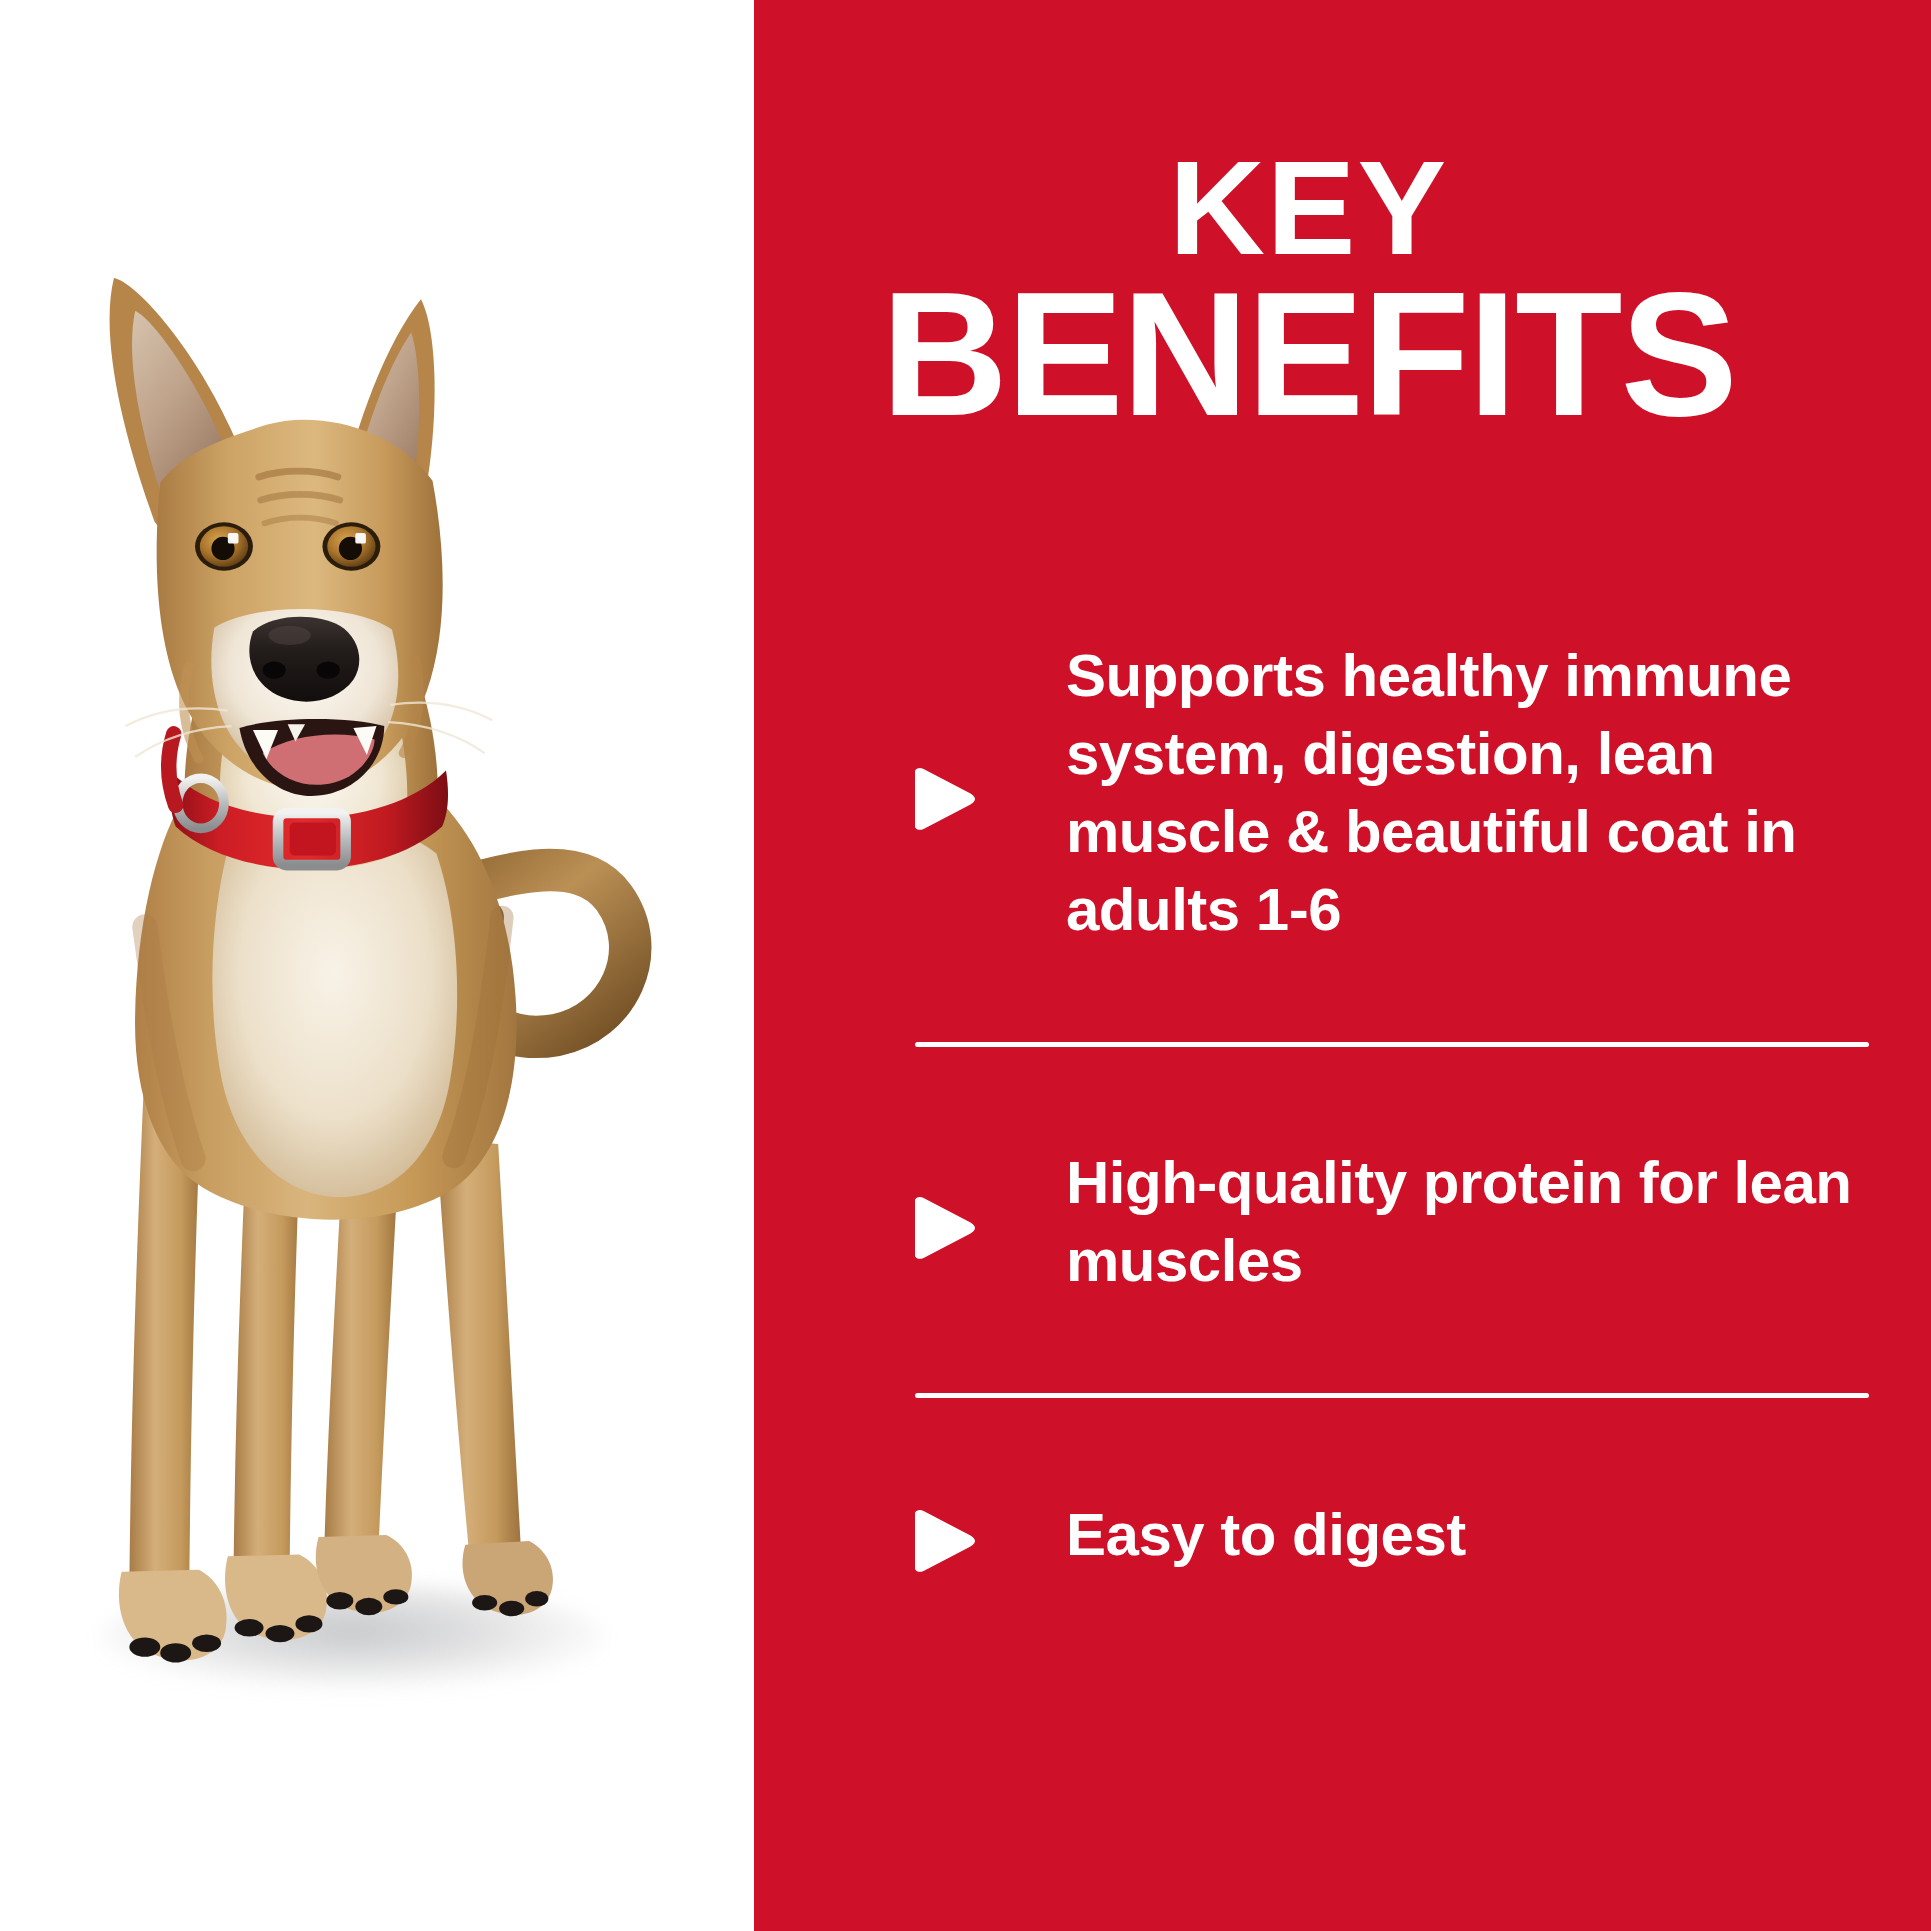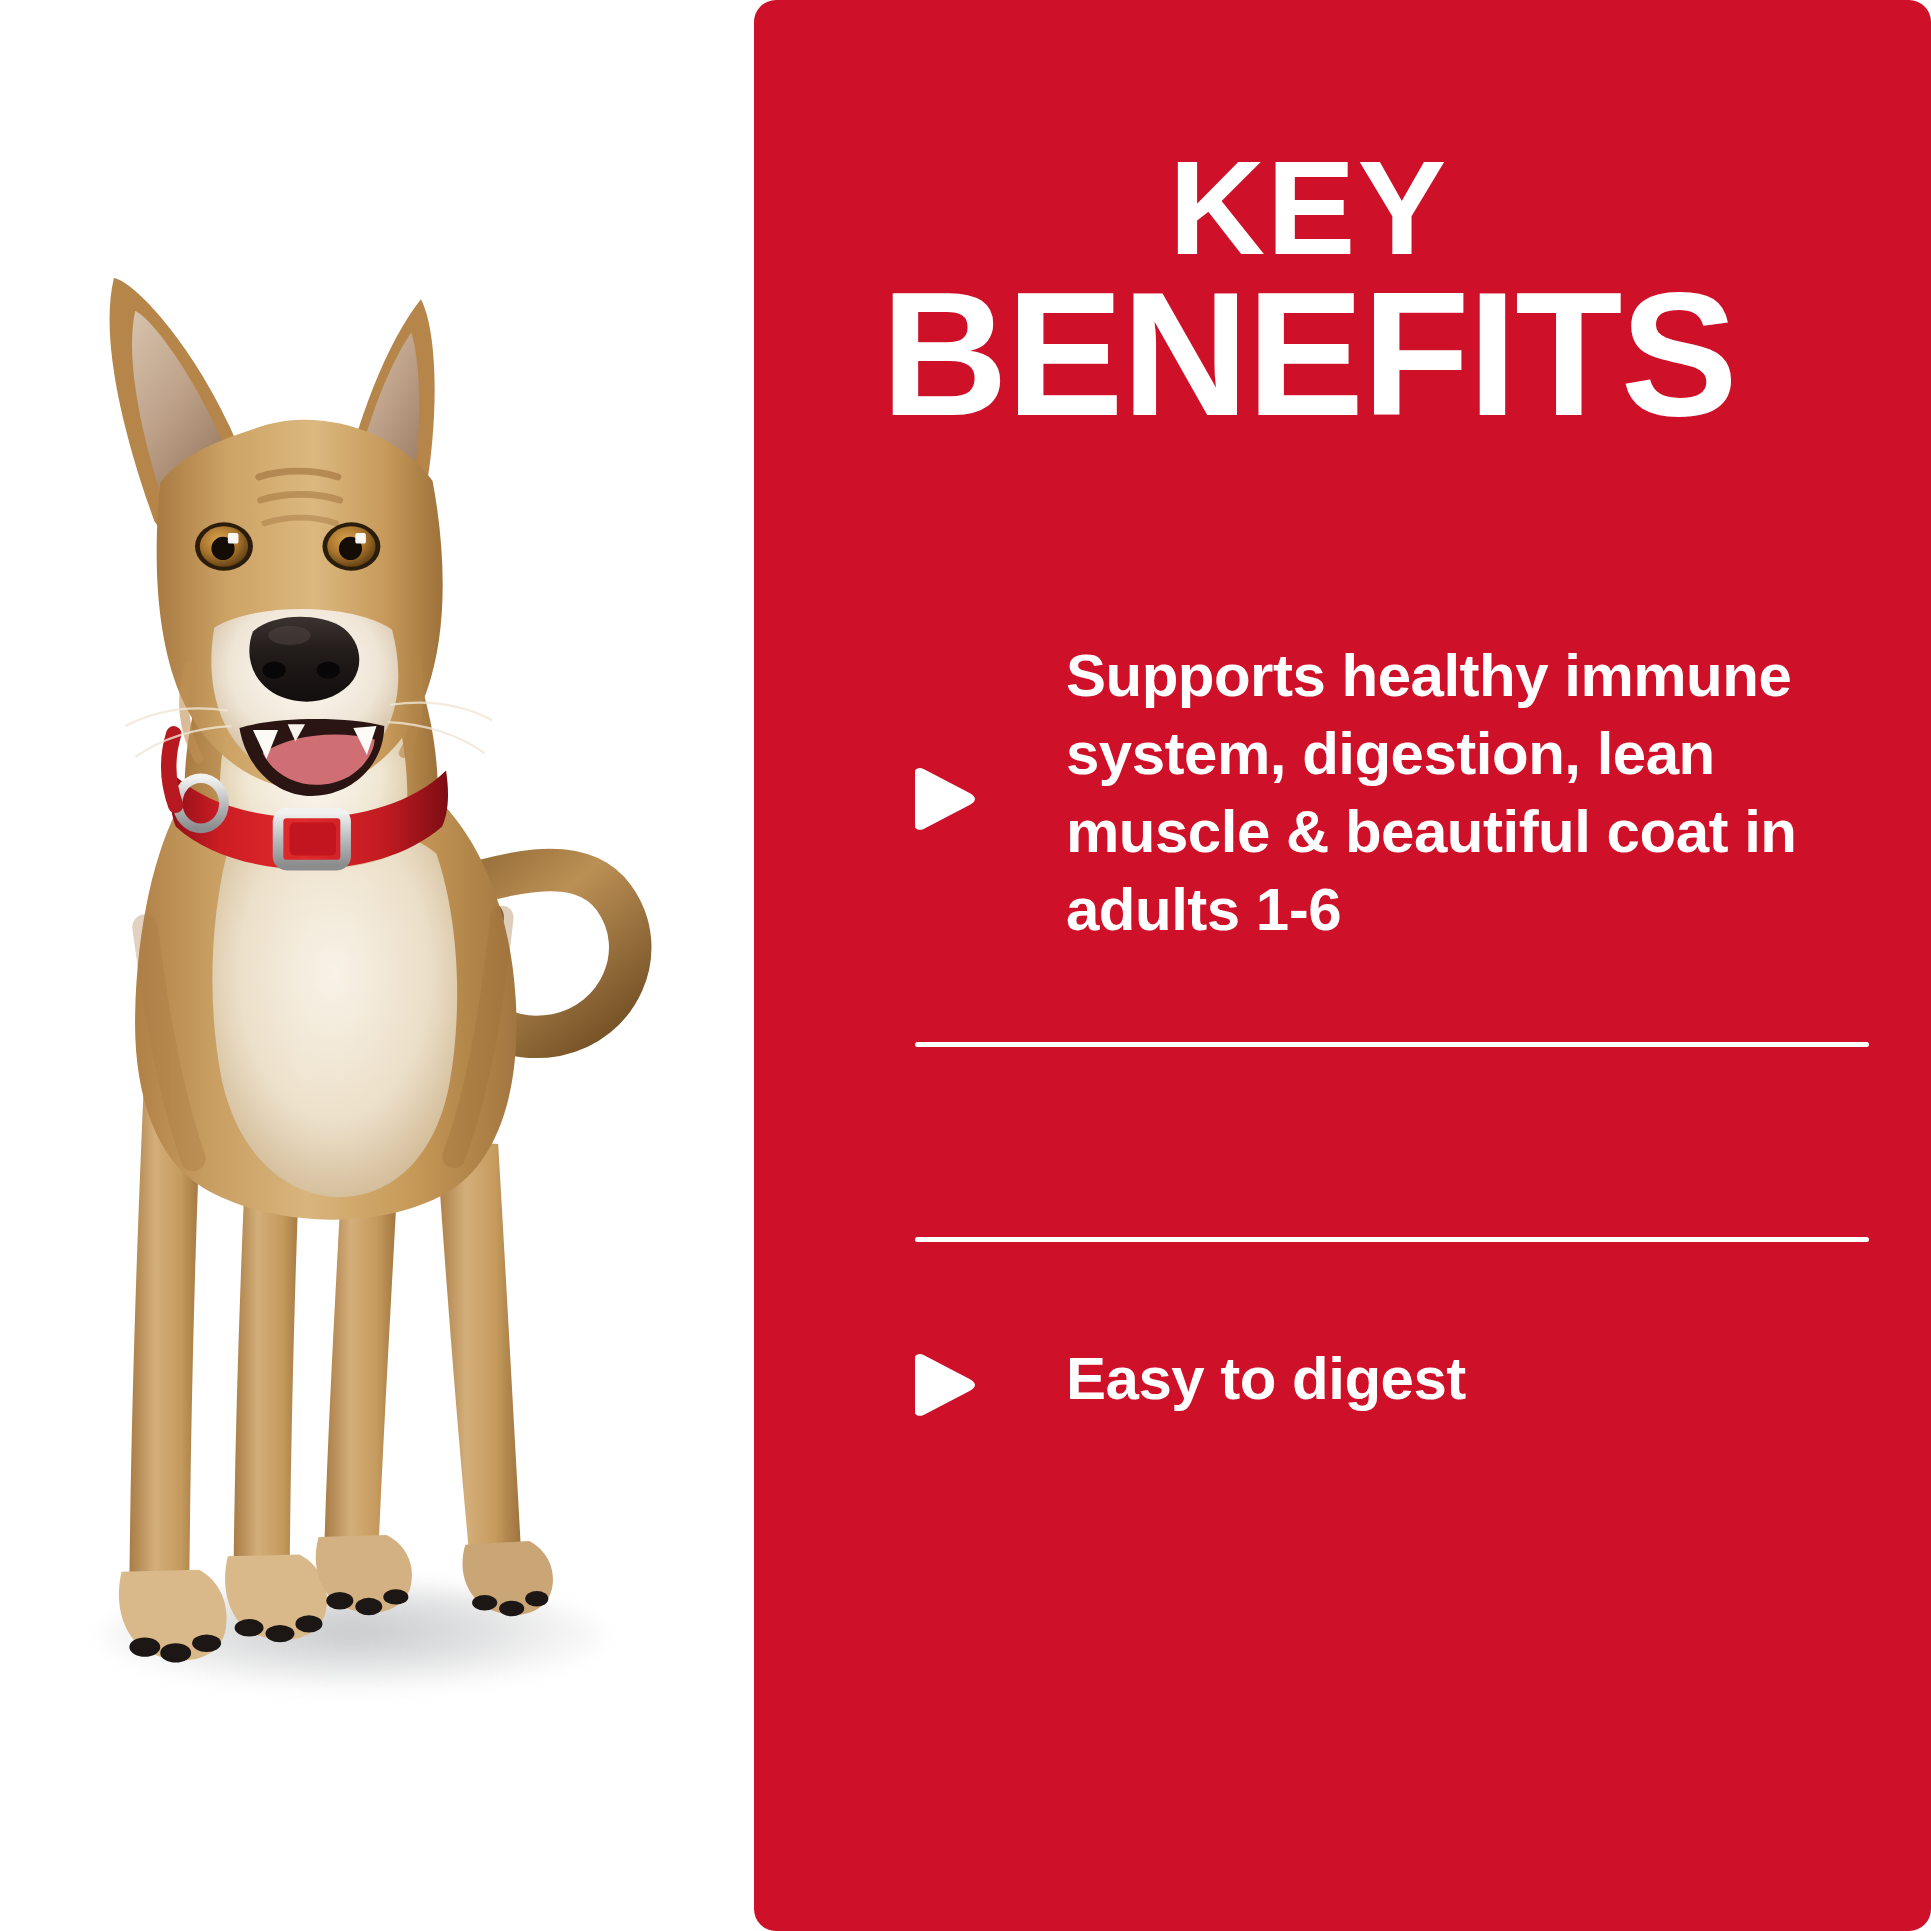--- a/index.html
+++ b/index.html
@@ -63,21 +63,20 @@
   }
   .dog svg { display:block; width:754px; height:1931px; }
 
   
   .benefits-panel {
     position: relative;
     flex: 1 1 auto;
     height: 1931px;
     background: #ce1029;
     color: #ffffff;
-    border-radius: 22px;
   }
 
   .benefits-title {
     position: absolute;
     left: 0;
     right: 68px;
     top: 145px;
     text-align: center;
     color: #ffffff;
     font-family: "Liberation Sans", sans-serif;
@@ -428,20 +427,28 @@
             <path d="M8 8 L56 33 C60 35.5 60 36.5 56 39 L8 64 C4 66 2 64.5 2 61 L2 11 C2 7.5 4 6 8 8 Z" fill="#ffffff" stroke="#ffffff" stroke-width="6" stroke-linejoin="round"></path>
           </svg>
         </div>
         <div class="benefit-text">Supports healthy immune system, digestion, lean muscle &amp; beautiful coat in adults 1-6</div>
       </div>
 
       <div class="gap-a"></div>
       <div class="benefit-divider"></div>
       <div class="gap-b"></div>
 
+      <div class="benefit-row">
+        <div class="bullet-marker">
+          <svg viewBox="0 0 62 72" xmlns="http://www.w3.org/2000/svg">
+            <path d="M8 8 L56 33 C60 35.5 60 36.5 56 39 L8 64 C4 66 2 64.5 2 61 L2 11 C2 7.5 4 6 8 8 Z" fill="#ffffff" stroke="#ffffff" stroke-width="6" stroke-linejoin="round"></path>
+          </svg>
+        </div>
+        <div class="benefit-text">High-quality protein for lean muscles</div>
+      </div>
 
       <div class="gap-c"></div>
       <div class="benefit-divider"></div>
       <div class="gap-d"></div>
 
       <div class="benefit-row">
         <div class="bullet-marker">
           <svg viewBox="0 0 62 72" xmlns="http://www.w3.org/2000/svg">
             <path d="M8 8 L56 33 C60 35.5 60 36.5 56 39 L8 64 C4 66 2 64.5 2 61 L2 11 C2 7.5 4 6 8 8 Z" fill="#ffffff" stroke="#ffffff" stroke-width="6" stroke-linejoin="round"></path>
           </svg>

